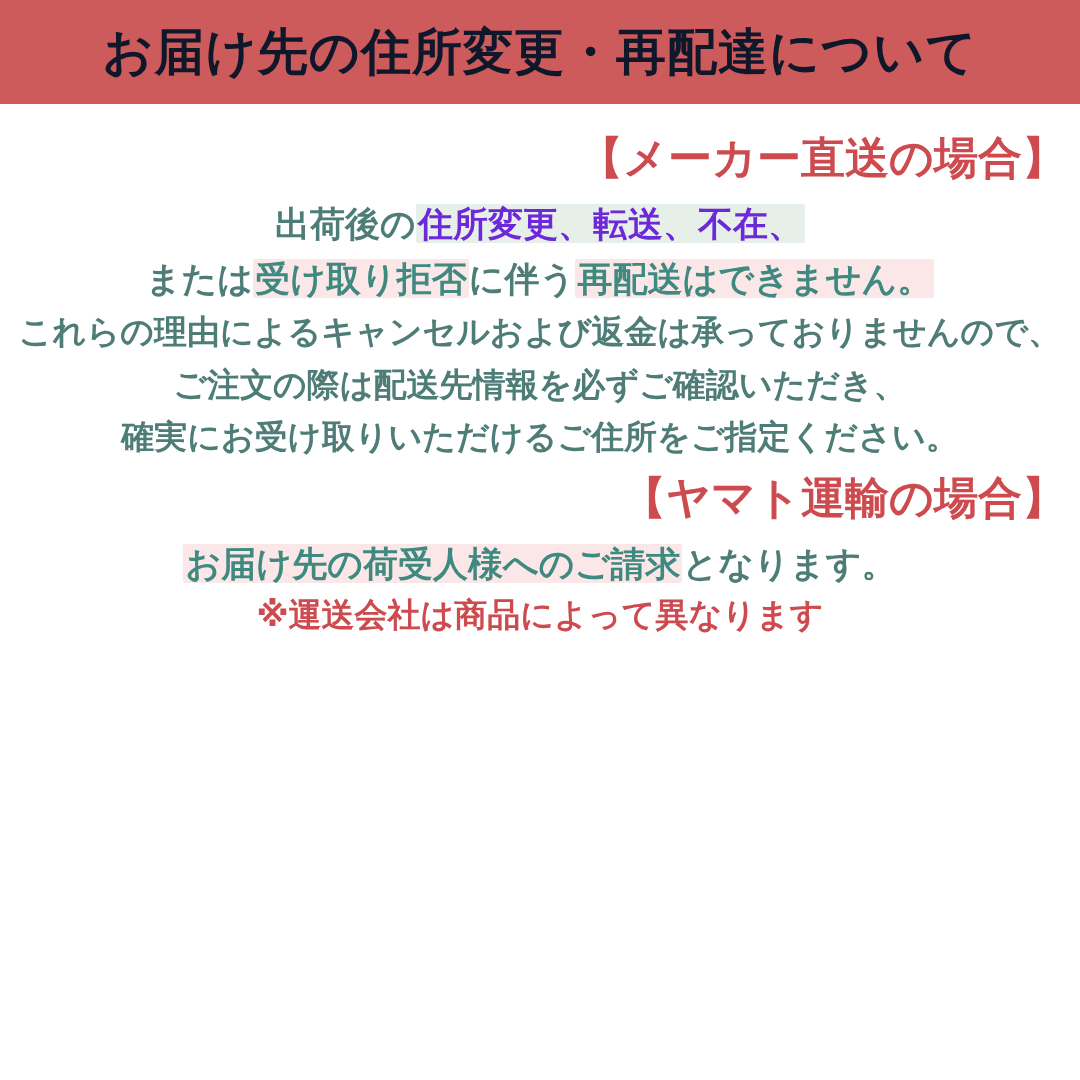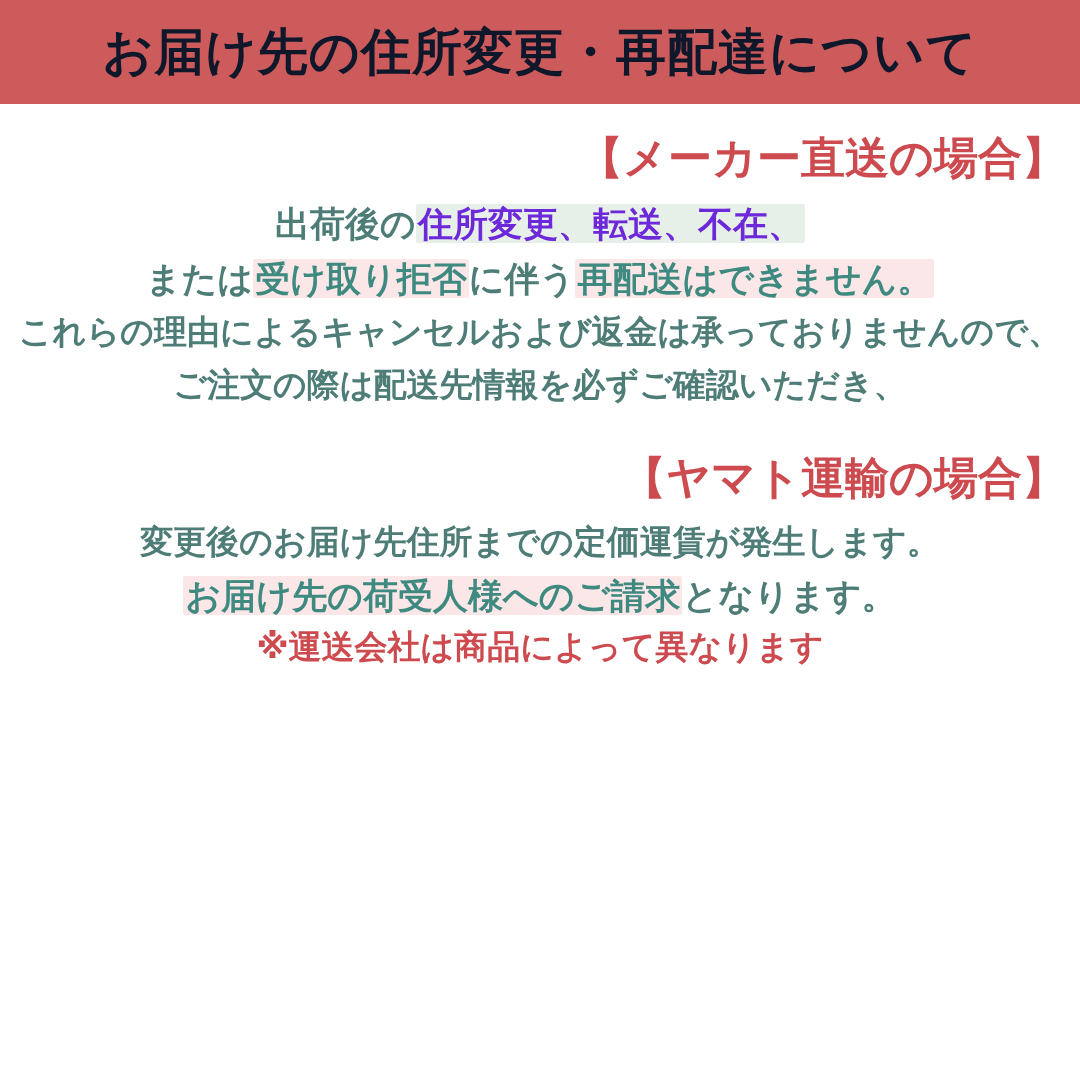--- a/index.html
+++ b/index.html
@@ -50,21 +50,21 @@
   .section-heading {
     color: #cd4a4f;
     font-size: 44px;
     font-weight: 700;
     line-height: 1.25;
     margin: 16px 0 12px 0;
     white-space: nowrap;
     text-align: right;
   }
   .section-heading.second {
-    margin-top: 40px;
+    margin-top: 8px;
   }
 
   .line {
     color: #4e7d78;
     font-size: 35px;
     font-weight: 600;
     line-height: 1.52;
     margin: 2px 0;
     white-space: nowrap;
   }
@@ -119,28 +119,28 @@
     </div>
 
     <div class="line small">
       <span>これらの理由によるキャンセルおよび返金は承っておりませんので、</span>
     </div>
 
     <div class="line small">
       <span>ご注文の際は配送先情報を必ずご確認いただき、</span>
     </div>
 
+    <div class="line small">
+      <span>確実にお受け取りいただけるご住所をご指定ください。</span>
+    </div>
 
     <div class="section-heading second">【ヤマト運輸の場合】</div>
 
 
 
-    <div class="line small">
-      <span>変更後のお届け先住所までの定価運賃が発生します。</span>
-    </div>
 
 
     <div class="line">
       <span class="hl-pink">お届け先の荷受人様へのご請求</span><span>となります。</span>
     </div>
 
 
     <div class="note">※運送会社は商品によって異なります</div>
 
   </div>

